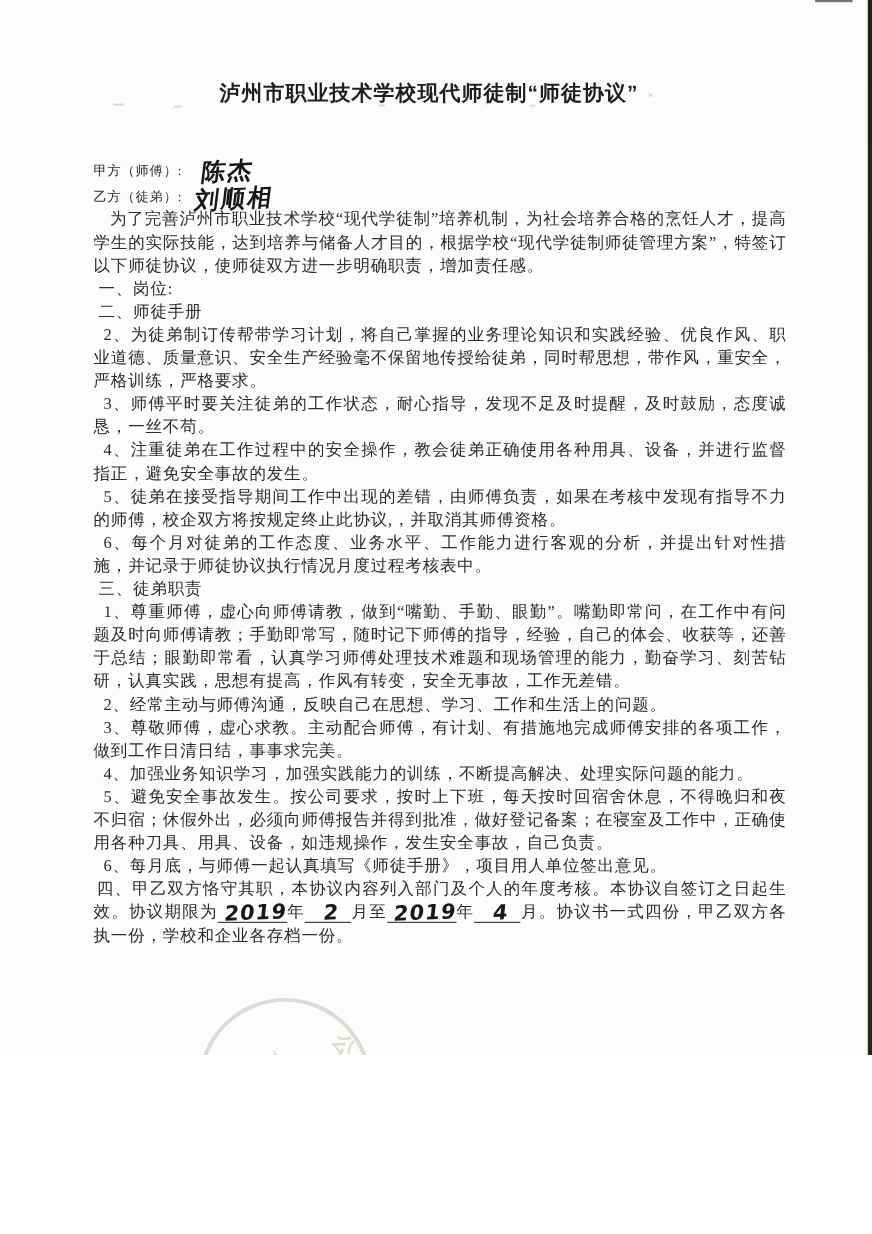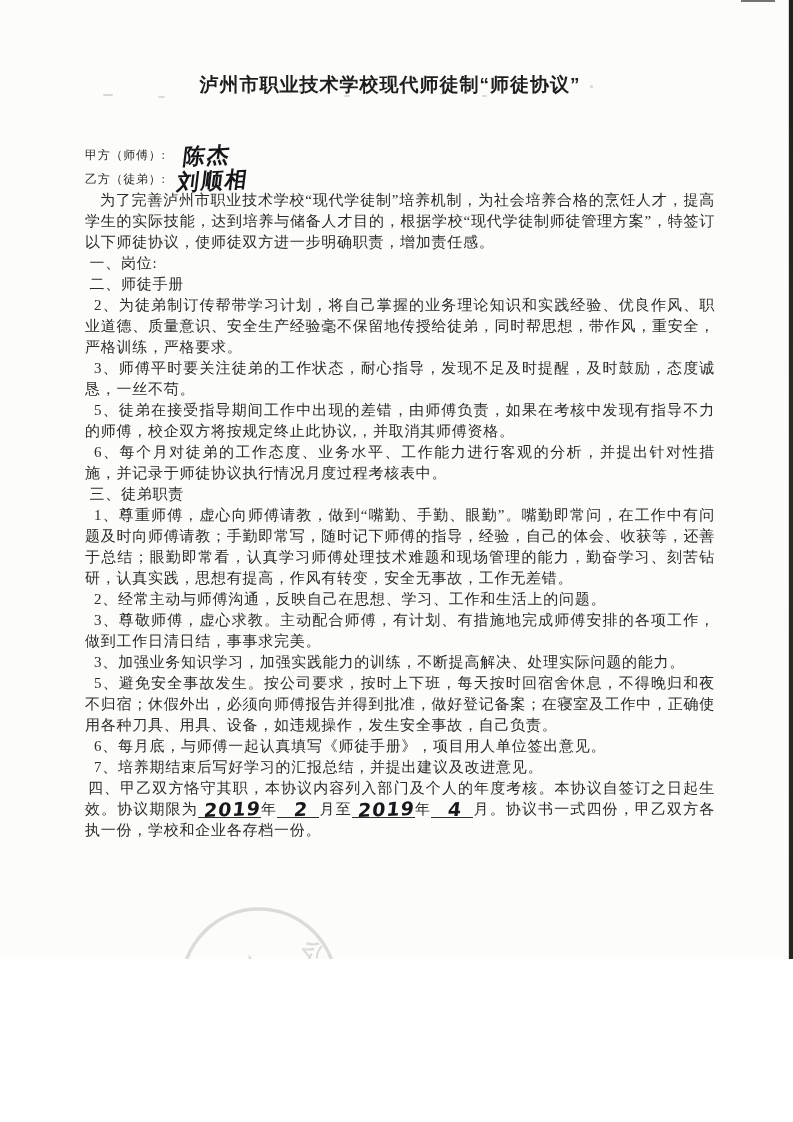--- a/index.html
+++ b/index.html
@@ -79,30 +79,30 @@
   <div class="sig sig-a">陈杰</div>
   <div class="party party-b">乙方（徒弟）:</div>
   <div class="sig sig-b">刘顺相</div>
 
   <div class="body-flow">
     <p class="preamble">为了完善泸州市职业技术学校“现代学徒制”培养机制，为社会培养合格的烹饪人才，提高学生的实际技能，达到培养与储备人才目的，根据学校“现代学徒制师徒管理方案”，特签订以下师徒协议，使师徒双方进一步明确职责，增加责任感。</p>
     <p class="heading">一、岗位:</p>
     <p class="heading">二、师徒手册</p>
     <p class="item">2、为徒弟制订传帮带学习计划，将自己掌握的业务理论知识和实践经验、优良作风、职业道德、质量意识、安全生产经验毫不保留地传授给徒弟，同时帮思想，带作风，重安全，严格训练，严格要求。</p>
     <p class="item">3、师傅平时要关注徒弟的工作状态，耐心指导，发现不足及时提醒，及时鼓励，态度诚恳，一丝不苟。</p>
+    <p class="item">4、注重徒弟在工作过程中的安全操作，教会徒弟正确使用各种用具、设备，并进行监督指正，避免安全事故的发生。</p>
     <p class="item">5、徒弟在接受指导期间工作中出现的差错，由师傅负责，如果在考核中发现有指导不力的师傅，校企双方将按规定终止此协议,，并取消其师傅资格。</p>
     <p class="item">6、每个月对徒弟的工作态度、业务水平、工作能力进行客观的分析，并提出针对性措施，并记录于师徒协议执行情况月度过程考核表中。</p>
     <p class="heading">三、徒弟职责</p>
     <p class="item">1、尊重师傅，虚心向师傅请教，做到“嘴勤、手勤、眼勤”。嘴勤即常问，在工作中有问题及时向师傅请教；手勤即常写，随时记下师傅的指导，经验，自己的体会、收获等，还善于总结；眼勤即常看，认真学习师傅处理技术难题和现场管理的能力，勤奋学习、刻苦钻研，认真实践，思想有提高，作风有转变，安全无事故，工作无差错。</p>
     <p class="item">2、经常主动与师傅沟通，反映自己在思想、学习、工作和生活上的问题。</p>
     <p class="item">3、尊敬师傅，虚心求教。主动配合师傅，有计划、有措施地完成师傅安排的各项工作，做到工作日清日结，事事求完美。</p>
-    <p class="item">3、加强业务知识学习，加强实践能力的训练，不断提高解决、处理实际问题的能力。</p>
+    <p class="item">4、加强业务知识学习，加强实践能力的训练，不断提高解决、处理实际问题的能力。</p>
     <p class="item">5、避免安全事故发生。按公司要求，按时上下班，每天按时回宿舍休息，不得晚归和夜不归宿；休假外出，必须向师傅报告并得到批准，做好登记备案；在寝室及工作中，正确使用各种刀具、用具、设备，如违规操作，发生安全事故，自己负责。</p>
     <p class="item">6、每月底，与师傅一起认真填写《师徒手册》，项目用人单位签出意见。</p>
-    <p class="item">7、培养期结束后写好学习的汇报总结，并提出建议及改进意见。</p>
     <p class="s4">
       <span>四、甲乙双方恪守其职，本协议内容列入部门及个人的年度考核。本协议自签订之日起生效。协议期限为</span><span class="slot slot-year"><span class="hand">2019</span></span><span>年</span><span class="slot slot-month"><span class="hand">2</span></span><span>月至</span><span class="slot slot-year"><span class="hand">2019</span></span><span>年</span><span class="slot slot-month"><span class="hand">4</span></span><span>月。协议书一式四份，甲乙双方各执一份，学校和企业各存档一份。</span>
     </p>
   </div>
 
   <div class="footer-label employer-label">用人单位盖章:</div>
   <div class="footer-label school-label">学校盖章:</div>
   <div class="footer-date">2019 年 2 月</div>
 
   <svg class="seal seal-employer" width="166" height="166" viewBox="0 0 166 166">

